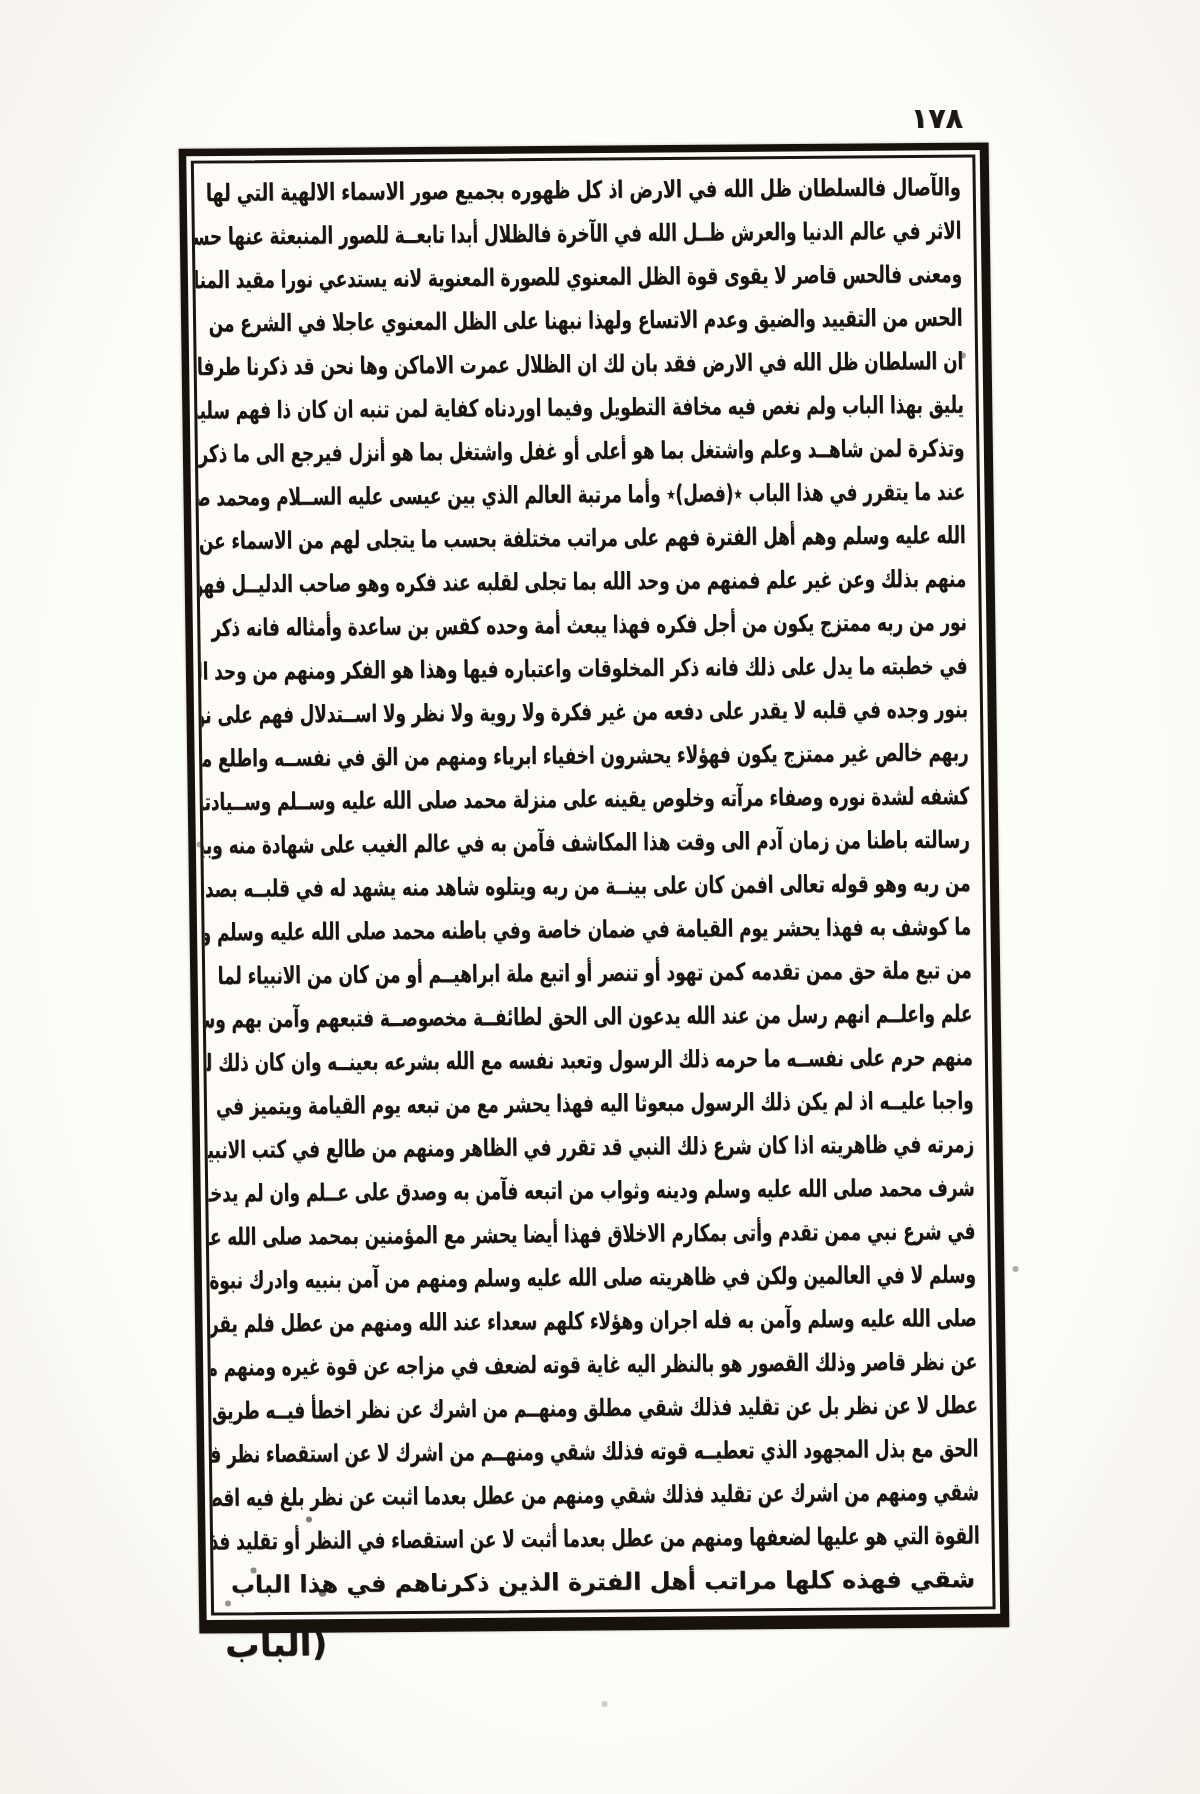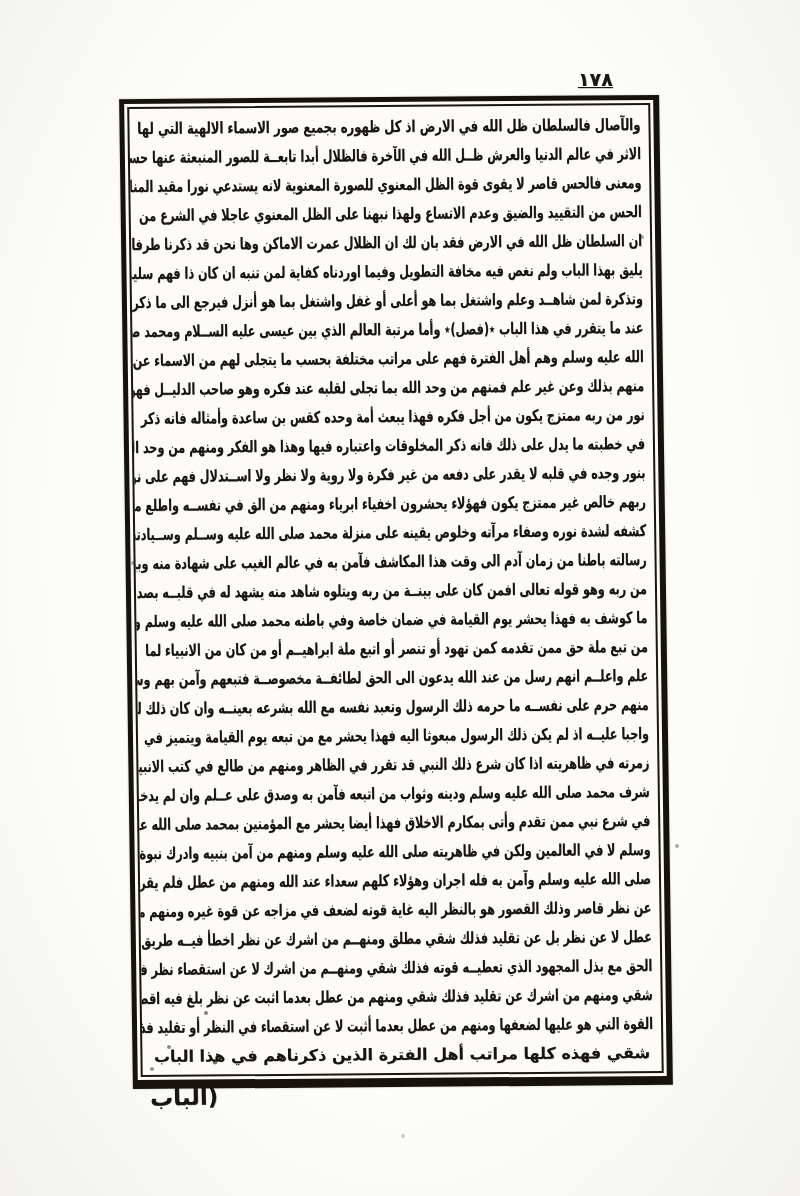--- a/index.html
+++ b/index.html
@@ -9,25 +9,24 @@
     font-family:"DejaVu Sans",sans-serif;
   }
   .scan-page{
     position:relative;width:800px;height:1196px;
     background:
       radial-gradient(ellipse at 50% 45%, rgba(255,255,255,0) 60%, rgba(214,210,200,0.25) 100%),
       #fcfcf9;
   }
   .folio-number{
     position:absolute;left:578px;top:68px;width:64px;
-    text-align:left;
+    text-align:right;
     font-size:19px;font-weight:bold;color:#1c1712;
     letter-spacing:2px;
     text-shadow:0.4px 0.4px 0 rgba(25,18,10,0.5);
-    text-decoration:underline;
   }
   .frame{
     position:absolute;left:126px;top:97px;width:540px;height:990px;
     box-sizing:border-box;
     border-style:solid;border-color:#17120c;
     border-width:5px 6px 9px 5px;
     transform:rotate(-0.45deg) skewX(0.35deg);
     background:#fcfbf7;
     box-shadow:0 0 2px rgba(40,30,20,0.25);
   }

